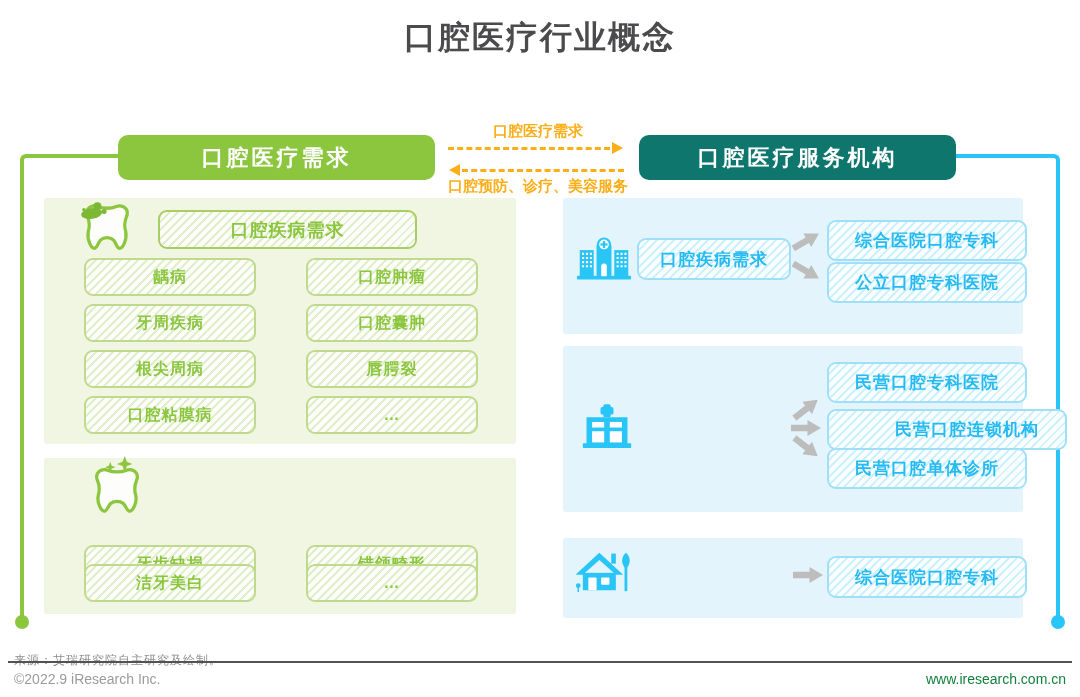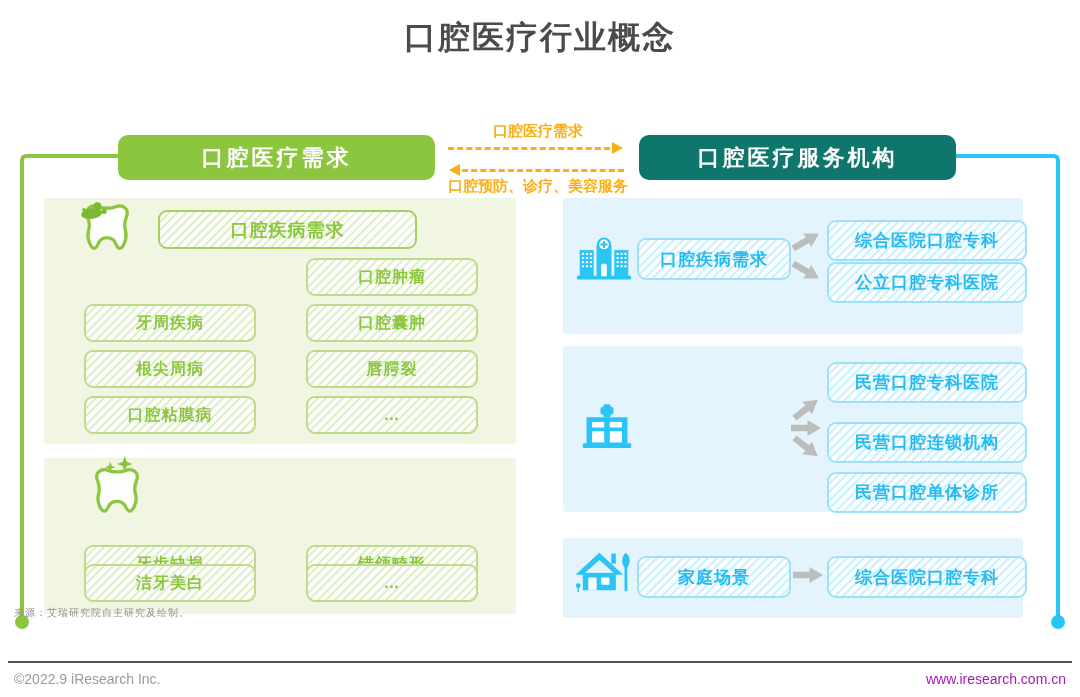--- a/index.html
+++ b/index.html
@@ -65,24 +65,24 @@
   .b-tgt { left:827px; width:196px; height:37px; font-size:17px; }
 
   
   .garrow { position:absolute; width:30px; height:18px; background:#BDBDBD;
             clip-path:polygon(0 32%, 55% 32%, 55% 6%, 100% 50%, 55% 94%, 55% 68%, 0 68%); }
 
   
   .icon { position:absolute; }
 
   
-  .source-note { position:absolute; left:14px; top:606px; font-size:10px; color:#8E8E8E; letter-spacing:1px; }
+  .source-note { position:absolute; left:14px; top:652px; font-size:12px; color:#8E8E8E; letter-spacing:1px; }
   .divider { position:absolute; left:8px; top:661px; width:1064px; height:2px; background:#515254; }
   .copyright { position:absolute; left:14px; top:671px; font-size:14px; color:#9B9B9B; }
-  .website { position:absolute; right:14px; top:671px; font-size:14px; color:#a21caf; }
+  .website { position:absolute; right:14px; top:671px; font-size:14px; color:#15803d; }
 </style>
 </head>
 <body>
 
 <div class="canvas">
 
   <div class="title">口腔医疗行业概念</div>
 
   <div class="conn-green"></div>
   <div class="dot-green"></div>
@@ -110,20 +110,21 @@
     <circle cx="6" cy="8" r="1.8" fill="#7CB836"></circle>
   </svg>
 
   <svg class="icon" style="left:90px; top:456px;" width="54" height="58" viewBox="0 0 56 60">
     <path d="M36 0 L38.2 6 L44 8.2 L38.2 10.4 L36 16.4 L33.8 10.4 L28 8.2 L33.8 6 Z" fill="#8CC63F"></path>
     <path d="M21 6 L22.5 10 L26.5 11.5 L22.5 13 L21 17 L19.5 13 L15.5 11.5 L19.5 10 Z" fill="#8CC63F"></path>
     <path d="M8 26 C4 17 12 12 19 15 C23 17 33 17 37 15 C44 12 52 17 48 26 C46 31 46 36 47.5 41 C49 49 44 58 40.5 57 C36.5 56 38 47 28 47 C18 47 19.5 56 15.5 57 C12 58 7 49 8.5 41 C10 36 10 31 8 26 Z" fill="#fdfefb" stroke="#8CC63F" stroke-width="3.4" stroke-linejoin="round"></path>
   </svg>
 
   <div class="pill pill-green pill-green-hdr g-hdr1">口腔疾病需求</div>
+  <div class="pill pill-green g-item gc1 gr1">龋病</div>
   <div class="pill pill-green g-item gc2 gr1">口腔肿瘤</div>
   <div class="pill pill-green g-item gc1 gr2">牙周疾病</div>
   <div class="pill pill-green g-item gc2 gr2">口腔囊肿</div>
   <div class="pill pill-green g-item gc1 gr3">根尖周病</div>
   <div class="pill pill-green g-item gc2 gr3">唇腭裂</div>
   <div class="pill pill-green g-item gc1 gr4">口腔粘膜病</div>
   <div class="pill pill-green g-item gc2 gr4">…</div>
 
   <div class="pill pill-green g-item gc1 gr5">牙齿缺损</div>
   <div class="pill pill-green g-item gc2 gr5">错颌畸形</div>
@@ -180,24 +181,23 @@
   <div class="pill pill-blue b-src" style="top:238px;">口腔疾病需求</div>
   <div class="garrow" style="left:791px; top:232px; transform:rotate(-30deg);"></div>
   <div class="garrow" style="left:791px; top:262px; transform:rotate(30deg);"></div>
   <div class="pill pill-blue b-tgt" style="top:220px;">综合医院口腔专科</div>
   <div class="pill pill-blue b-tgt" style="top:262px;">公立口腔专科医院</div>
 
   <div class="garrow" style="left:791px; top:400px; transform:rotate(-38deg);"></div>
   <div class="garrow" style="left:791px; top:419px;"></div>
   <div class="garrow" style="left:791px; top:438px; transform:rotate(38deg);"></div>
   <div class="pill pill-blue b-tgt" style="top:362px;">民营口腔专科医院</div>
-  <div class="pill pill-blue b-tgt" style="top:422px;">民营口腔连锁机构</div>
-  <div class="pill pill-blue b-tgt" style="top:472px;text-align:center;">民营口腔单体诊所</div>
-
-  <div class="pill pill-blue b-src" style="top:556px;">家庭场景</div>
+  <div class="pill pill-blue b-tgt" style="top:409px;padding-left:40px;">民营口腔连锁机构</div>
+  <div class="pill pill-blue b-tgt" style="top:448px;text-align:center;">民营口腔单体诊所</div>
+
   <div class="garrow" style="left:793px; top:566px;"></div>
   <div class="pill pill-blue b-tgt" style="top:556px; height:38px;">综合医院口腔专科</div>
 
   <div class="source-note">来源：艾瑞研究院自主研究及绘制。</div>
   <div class="divider"></div>
   <div class="copyright">©2022.9 iResearch Inc.</div>
   <div class="website">www.iresearch.com.cn</div>
 
 </div>
 

